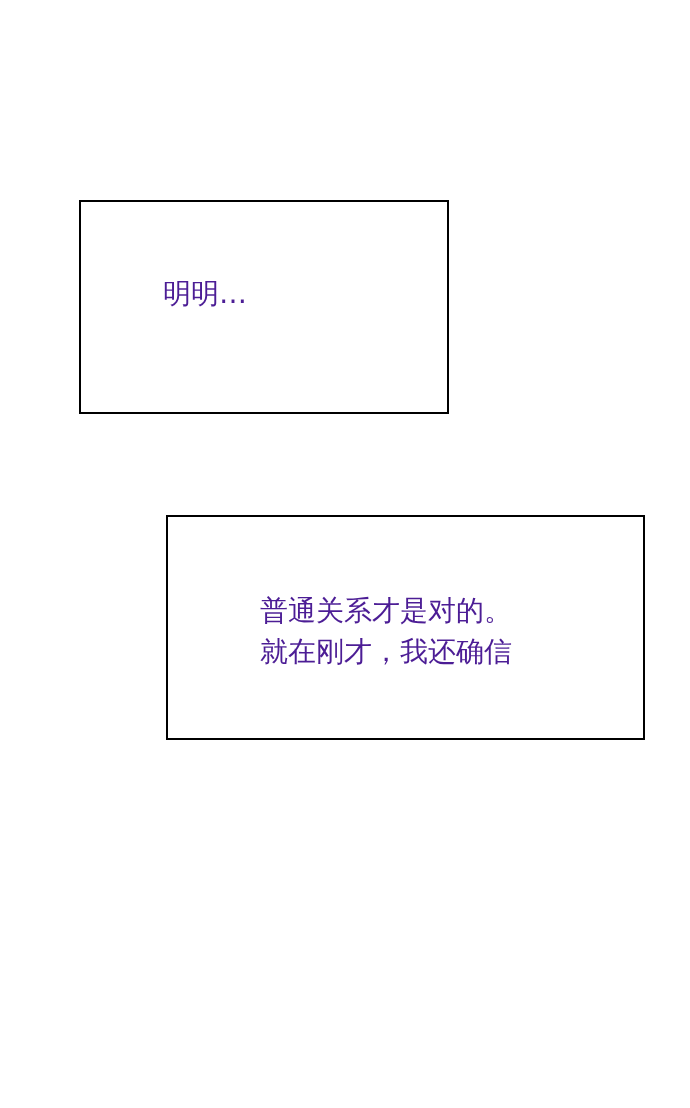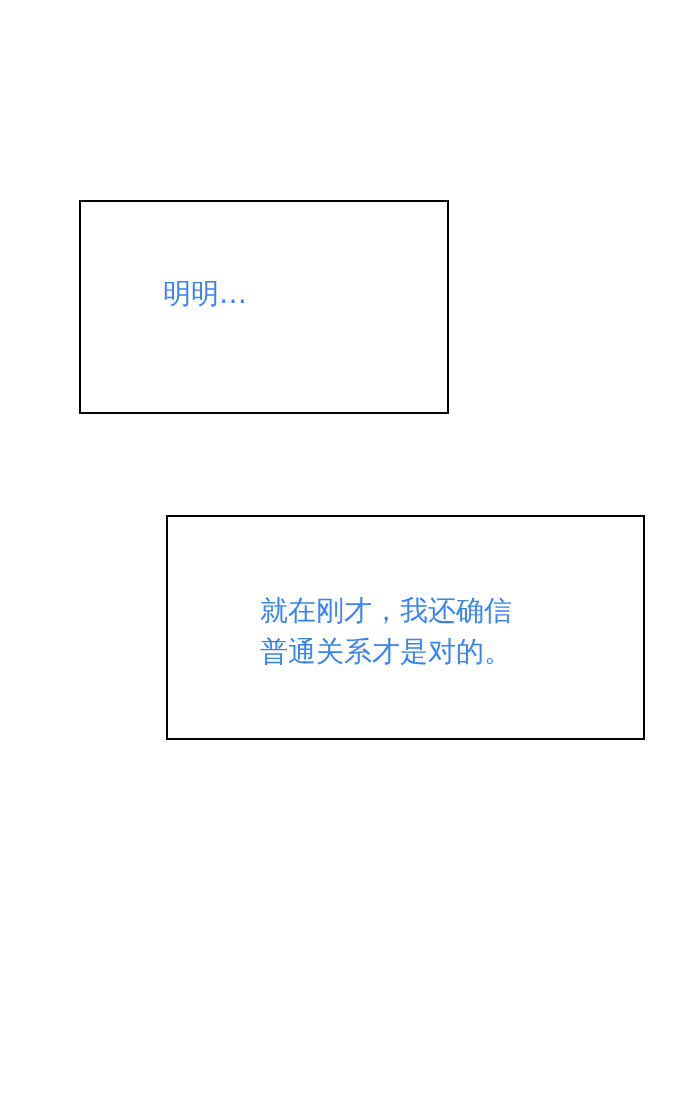--- a/index.html
+++ b/index.html
@@ -27,21 +27,21 @@
       height: 214px;
     }
     .panel-2 {
       left: 166px;
       top: 515px;
       width: 479px;
       height: 225px;
     }
     .caption {
       position: absolute;
-      color: #3b82f6;
+      color: #4c1d95;
       font-size: 28px;
       line-height: 41px;
       white-space: nowrap;
       letter-spacing: 0px;
     }
     .panel-1 .caption {
       left: 82px;
       top: 71px;
     }
     .panel-2 .caption {
@@ -56,16 +56,16 @@
 <body>
 
 <div class="panel panel-1">
   <div class="caption">
     <span class="line">明明…</span>
   </div>
 </div>
 
 <div class="panel panel-2">
   <div class="caption">
+    <span class="line">普通关系才是对的。</span>
     <span class="line">就在刚才，我还确信</span>
-    <span class="line">普通关系才是对的。</span>
   </div>
 </div>
 
 </body></html>

